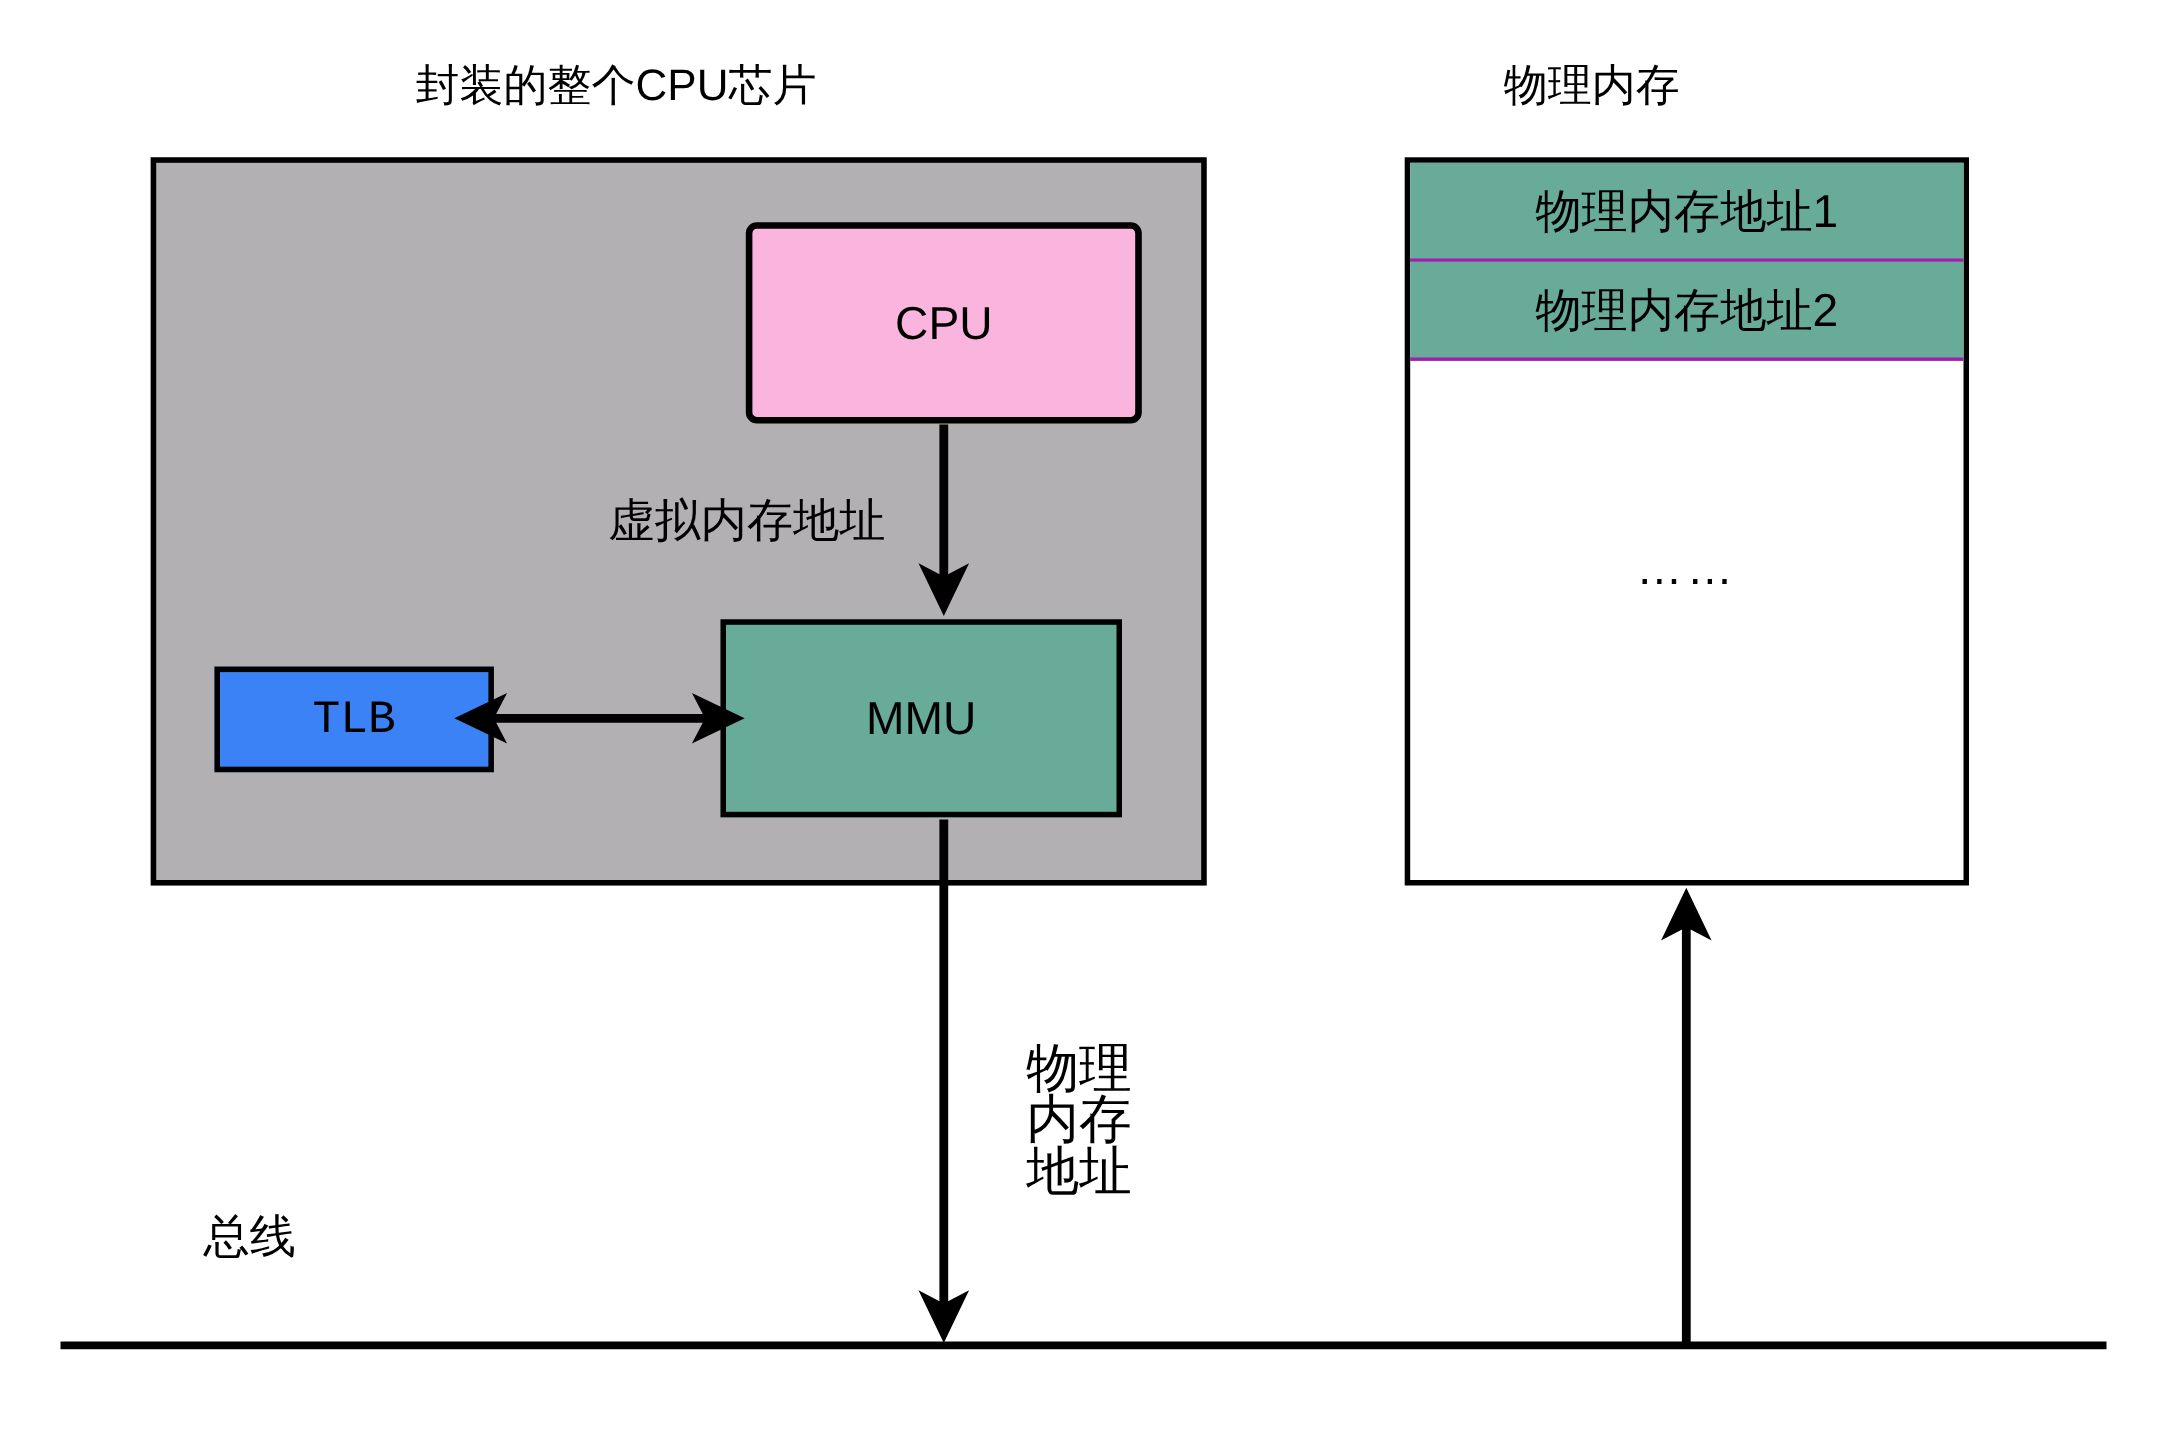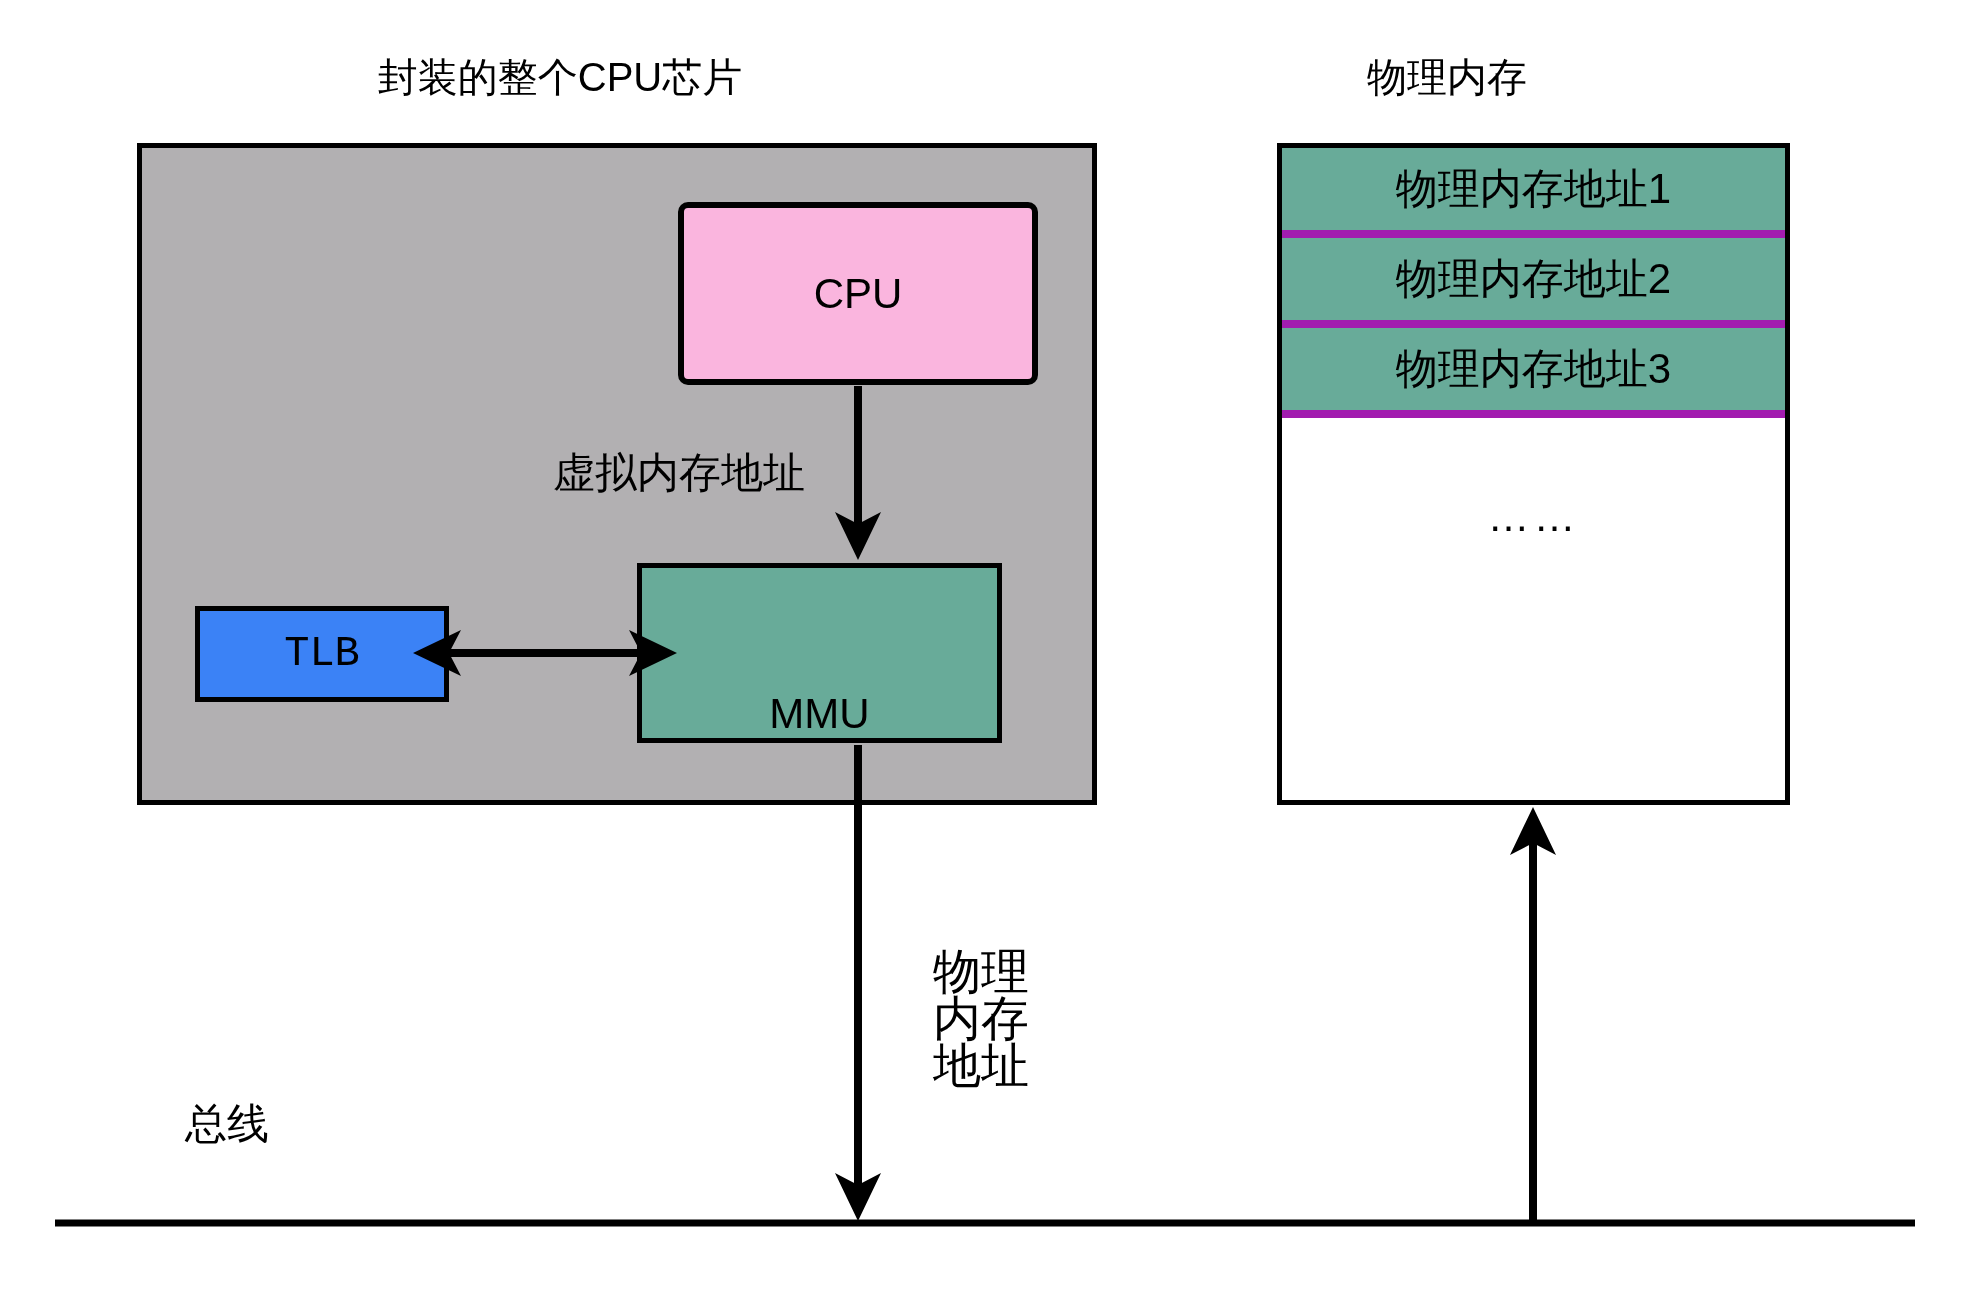--- a/index.html
+++ b/index.html
@@ -26,28 +26,28 @@
   .box {
     position: absolute;
     box-sizing: border-box;
     border: 5px solid #000000;
     display: flex;
     align-items: center;
     justify-content: center;
   }
   #chip-box   { left: 137px; top: 143px; width: 960px; height: 662px; background: #b2b0b2; }
   #cpu-box    { left: 678px; top: 202px; width: 360px; height: 183px; background: #fab5de; border-radius: 10px; border-width: 6px; }
-  #mmu-box    { left: 637px; top: 563px; width: 365px; height: 180px; background: #68ab99; align-items: flex-end; }
+  #mmu-box    { left: 655px; top: 563px; width: 365px; height: 180px; background: #68ab99; }
   #tlb-box    { left: 195px; top: 606px; width: 254px; height: 96px;  background: #3b82f6; font-family: Liberation Mono, monospace; }
   #mem-box    { left: 1277px; top: 143px; width: 513px; height: 662px; background: #ffffff; display: block; }
   .box-label { font-size: 42px; }
   .mem-row {
     box-sizing: border-box;
     height: 90px;
-    border-bottom: 8px solid #a21caf;
+    border-bottom: 3px solid #a21caf;
     background: #68ab99;
     display: flex;
     align-items: center;
     justify-content: center;
   }
   .mem-row-label { font-size: 42px; }
   #mem-ellipsis {
     position: absolute;
     left: 0; top: 345px;
     width: 100%;
@@ -105,23 +105,20 @@
 
   <div class="abs" id="virtual-address-label">虚拟内存地址</div>
 
   <div class="box" id="mem-box">
     <div class="mem-row">
       <span class="mem-row-label">物理内存地址1</span>
     </div>
     <div class="mem-row">
       <span class="mem-row-label">物理内存地址2</span>
     </div>
-    <div class="mem-row">
-      <span class="mem-row-label">物理内存地址3</span>
-    </div>
     <div id="mem-ellipsis">……</div>
   </div>
 
   <div class="abs" id="physical-address-label">物理
 内存
 地址</div>
 
   <div class="abs" id="bus-label">总线</div>
 
   <svg id="arrow-layer" viewBox="0 0 1969 1300" xmlns="http://www.w3.org/2000/svg">

